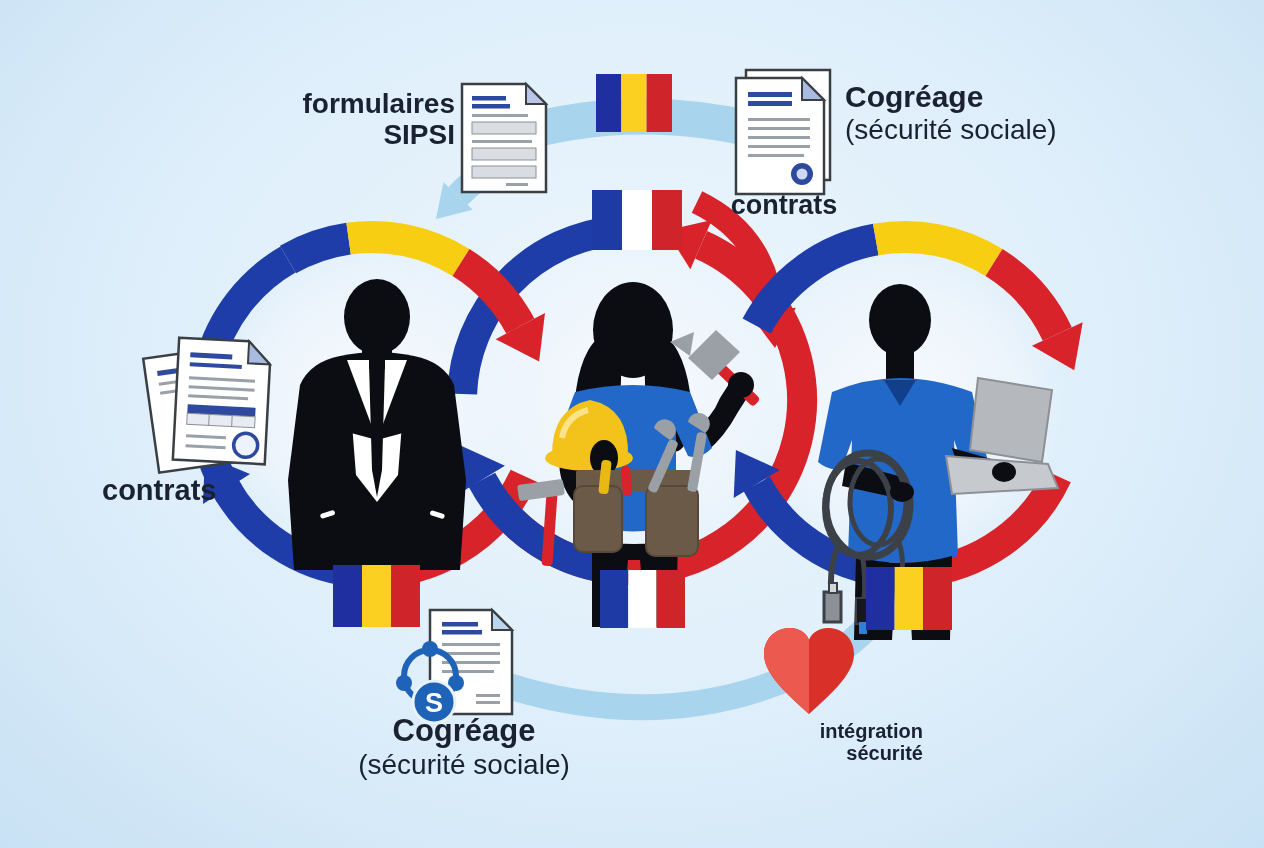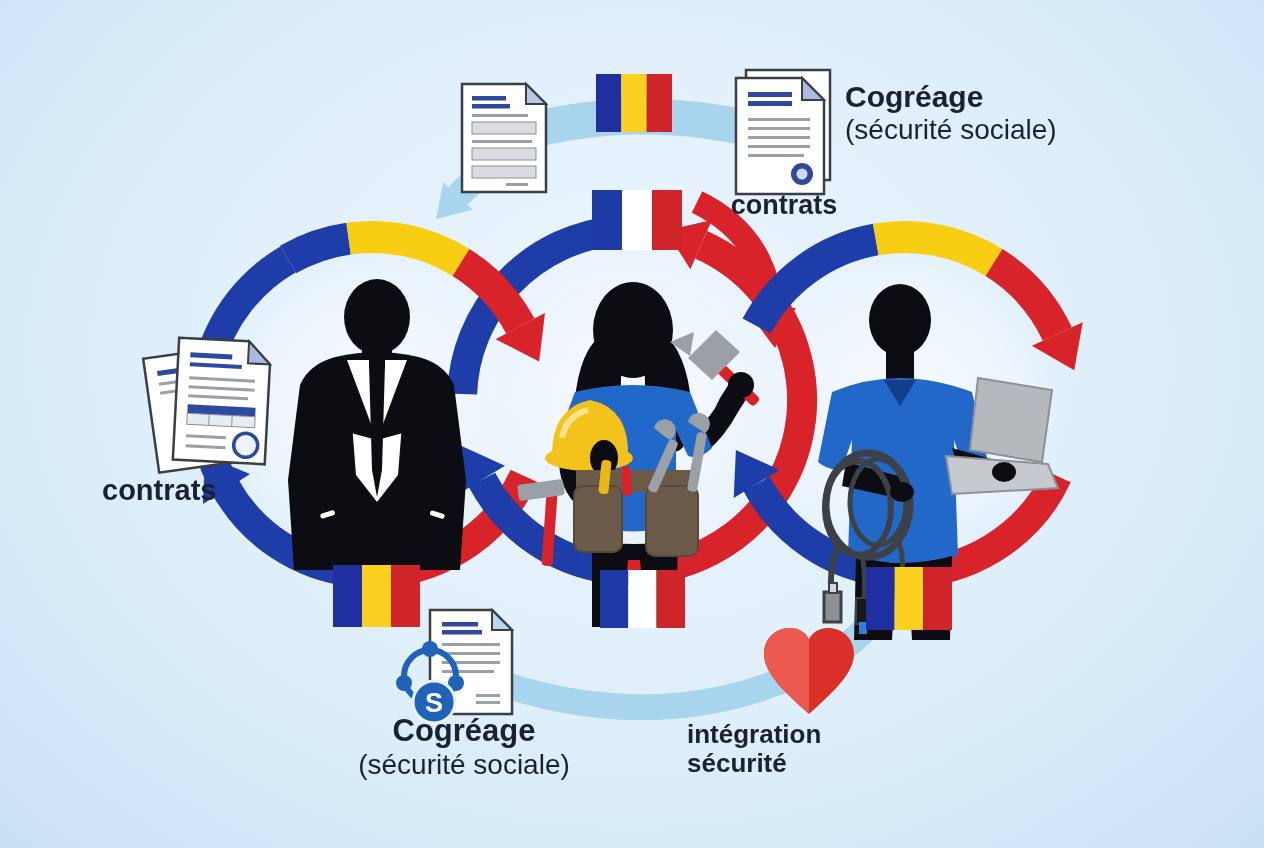--- a/index.html
+++ b/index.html
@@ -10,21 +10,21 @@
   }
   .stage svg{position:absolute;left:0;top:0;}
   .label{position:absolute;color:var(--text);font-weight:bold;line-height:1.12;}
   .lbl-sipsi{right:809px;top:88px;font-size:28px;text-align:right;}
   .lbl-contrats-top{left:730px;top:190px;width:108px;text-align:center;font-size:27px;}
   .lbl-cogreage-top{left:845px;top:80px;font-size:30px;}
   .lbl-cogreage-top .sub{font-weight:normal;font-size:28px;}
   .lbl-contrats-left{left:102px;top:474px;font-size:29px;}
   .lbl-cogreage-bottom{left:324px;top:714px;width:280px;text-align:center;font-size:31px;}
   .lbl-cogreage-bottom .sub{font-weight:normal;font-size:28px;}
-  .lbl-integration{left:687px;top:720px;width:210px;text-align:left;font-size:26px;}
+  .lbl-integration{left:713px;top:720px;width:210px;text-align:right;font-size:20px;}
 </style>
 </head>
 <body>
 
 <div class="stage">
 
 <svg width="1264" height="848" viewBox="0 0 1264 848">
   <defs>
     <radialGradient id="glow">
       <stop offset="0%" stop-color="#f8fbff" stop-opacity="0.95"></stop>
@@ -265,20 +265,24 @@
     <circle cx="4" cy="26" r="21" stroke="#e8f2fb" stroke-width="3" style="fill:var(--network-blue)"></circle>
     <text x="4" y="36" text-anchor="middle" font-family="Liberation Sans, sans-serif" font-size="27" font-weight="bold" fill="#ffffff">S</text>
   </g>
 
   <g transform="translate(762,628)">
     <path d="M47 86 C20 62 2 44 2 26 C2 10 14 0 28 0 C38 0 45 6 47 12 C49 6 56 0 66 0 C80 0 92 10 92 26 C92 44 74 62 47 86 Z" style="fill:var(--heart-right)"></path>
     <path d="M47 86 C20 62 2 44 2 26 C2 10 14 0 28 0 C38 0 45 6 47 12 Z" style="fill:var(--heart-left)"></path>
   </g>
 </svg>
 
+<div class="label lbl-sipsi">
+  <div>formulaires</div>
+  <div>SIPSI</div>
+</div>
 
 <div class="label lbl-contrats-top">contrats</div>
 
 <div class="label lbl-cogreage-top">
   <div>Cogréage</div>
   <div class="sub">(sécurité sociale)</div>
 </div>
 
 <div class="label lbl-contrats-left">contrats</div>
 

